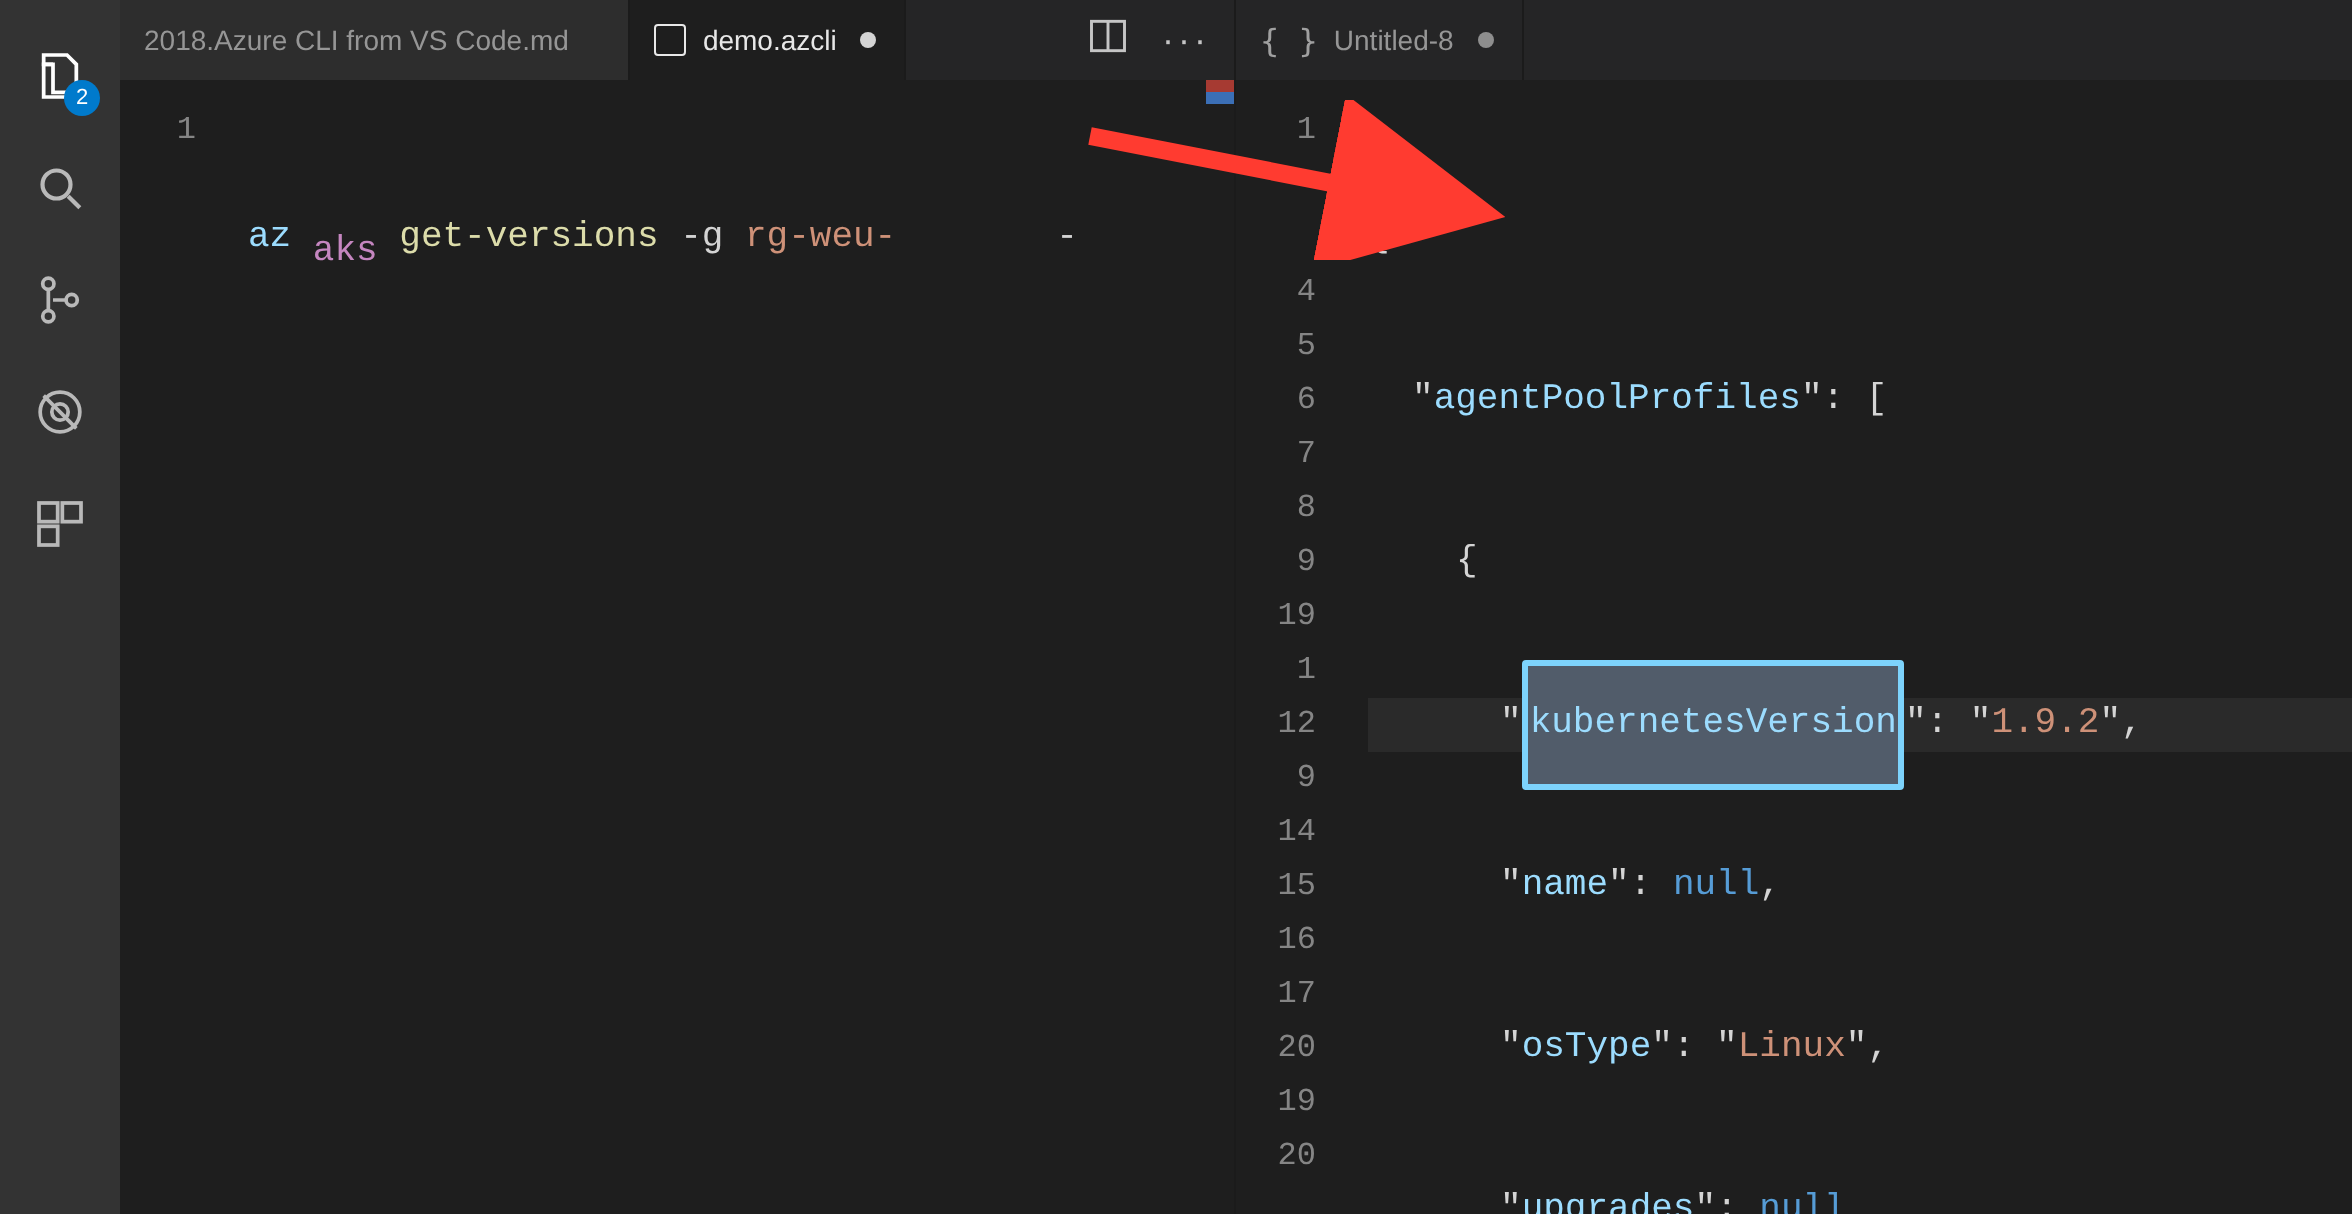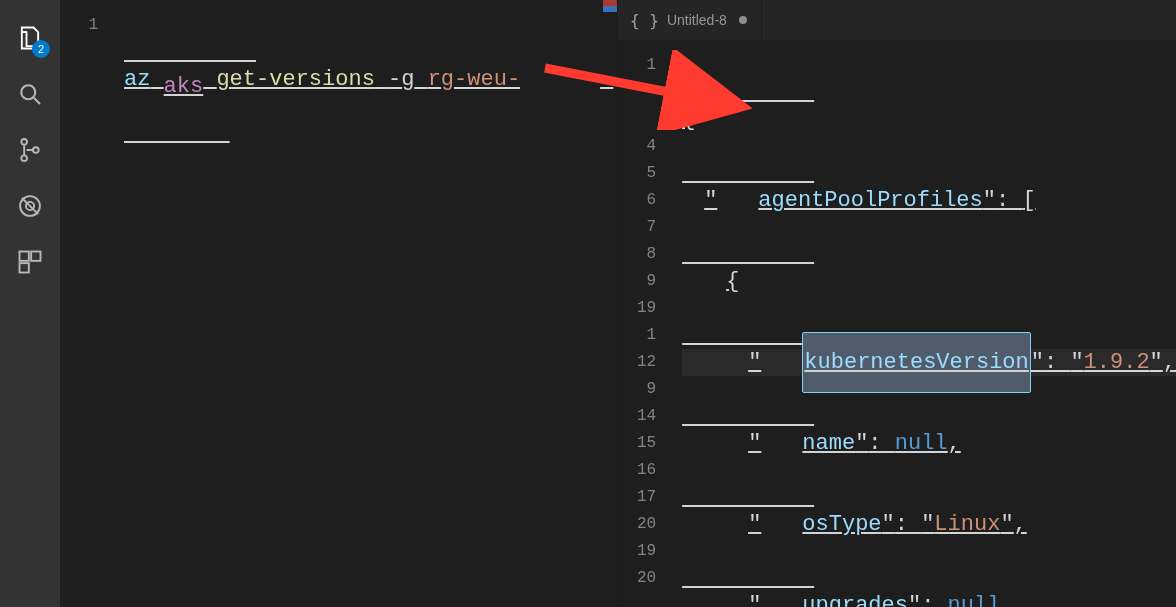--- a/index.html
+++ b/index.html
@@ -65,36 +65,36 @@
   .code-surface::before {
     
     content:""; position:absolute; top:0; left:0; right:0;
   }
   .overview-ruler { position:absolute; top:0; right:0; width:14px; height:100%; }
   .overview-ruler .mark { position:absolute; right:0; width:14px; height:6px; }
   .overview-ruler .mark.red { background: var(--overlay-red); }
   .overview-ruler .mark.blue { background: var(--overlay-blue); }
   .gutter { width:56px; text-align:right; padding:12px 18px 12px 0; font-family: Consolas, "Courier New", monospace; font-size:16px; color: var(--line-number); user-select:none;}
   .gutter .ln { height:27px; line-height:27px; }
-  .code { flex:1; padding:12px 0 12px 8px; font-family: Consolas, "Courier New", monospace; font-size:22px; line-height:27px; white-space:pre;text-decoration:underline; }
+  .code { flex:1; padding:12px 0 12px 8px; font-family: Consolas, "Courier New", monospace; font-size:18px; line-height:27px; white-space:pre; }
   .row { height:27px; display:flex; align-items:center;}
   
   .tk-az { color: var(--cmd-az); }
   .tk-aks { color: var(--cmd-aks); margin-top: 13px; }
   .tk-cmd { color: var(--cmd-base); }
   .tk-opt { color: var(--cmd-opt); }
   .tk-val { color: var(--cmd-val); }
   .tk-brace { color: var(--json-brace); }
-  .tk-key { color: var(--json-key); margin-left: 41px;}
+  .tk-key { color: var(--json-key);}
   .tk-str { color: var(--json-string);}
   .tk-null { color: var(--json-null);}
   .tk-punct { color: var(--json-punct);}
   .indent { display:inline-block; }
   .w1 { width:22px;} .w2 { width:44px;} .w3 { width:66px;}
-  .hl-word { background: var(--sel-word); border:1px solid #7dd3fc; border-radius:2px; padding:16px 1px; }
+  .hl-word { background: var(--sel-word); border:3px solid #7dd3fc; border-radius:2px; padding:16px 1px; }
   .line-active { background: #2a2a2a; }
   .pane-right .gutter { width:60px; padding-right:20px;}
   .pane-right .code { padding-left:6px;}
   
   .arrow { position:absolute; pointer-events:none; }
 </style>
 </head>
 <body>
 
 <div class="root">
@@ -133,20 +133,40 @@
           <rect x="3" y="3" width="8" height="8" stroke-width="1.6"></rect>
           <rect x="13" y="3" width="8" height="8" stroke-width="1.6"></rect>
           <rect x="3" y="13" width="8" height="8" stroke-width="1.6"></rect>
         </svg>
     </div>
   </div>
 
   <div class="editors">
 
     <div class="pane pane-left">
+      <div class="tab-bar">
+        <div class="tab">
+          <span>2018.Azure CLI from VS Code.md</span>
+          <span class="close-ph"></span>
+        </div>
+        <div class="tab active">
+          <span class="icon-sq"></span>
+          <span>demo.azcli</span>
+          <span class="dot"></span>
+        </div>
+        <div class="tab-actions">
+          <span class="split">
+            <svg viewBox="0 0 24 24">
+                <rect x="3" y="4" width="18" height="16" stroke-width="1.6"></rect>
+                <path d="M12 4v16" stroke-width="1.6"></path>
+              </svg>
+          </span>
+          <span class="more">···</span>
+        </div>
+      </div>
 
       <div class="code-surface">
         <div class="overview-ruler">
           <div class="mark red" style="top:0"></div>
           <div class="mark blue" style="top:6px"></div>
         </div>
         <div class="gutter">
           <div class="ln">1</div>
         </div>
         <div class="code">

